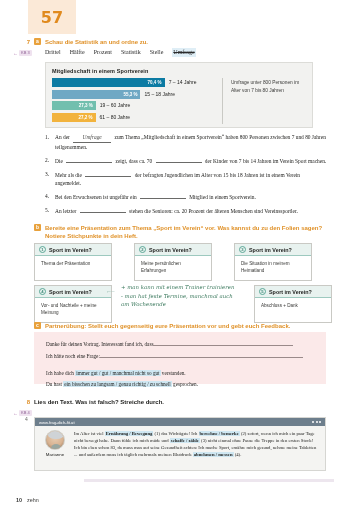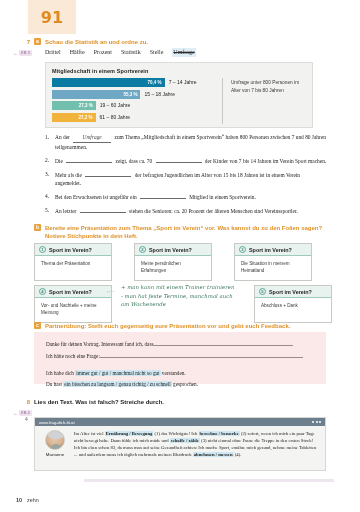--- a/index.html
+++ b/index.html
@@ -193,21 +193,21 @@
     position: absolute; left: 84px; bottom: 30px; width: 250px; height: 3px;
     background: #ede6ee;
   }
 </style>
 </head>
 <body>
 
 <div class="page">
 
   <div class="pagenum-box">
-    <span>91</span>
+    <span>57</span>
   </div>
 
   <div class="ex-row" style="left:22px; top:38px;">
     <div class="ex-num">7</div>
     <div class="letter-badge">a</div>
     <div class="ex-title">Schau die Statistik an und ordne zu.</div>
   </div>
 
   <div class="kbref" style="left:13px; top:50px;">
     <span class="arrow">←</span>

